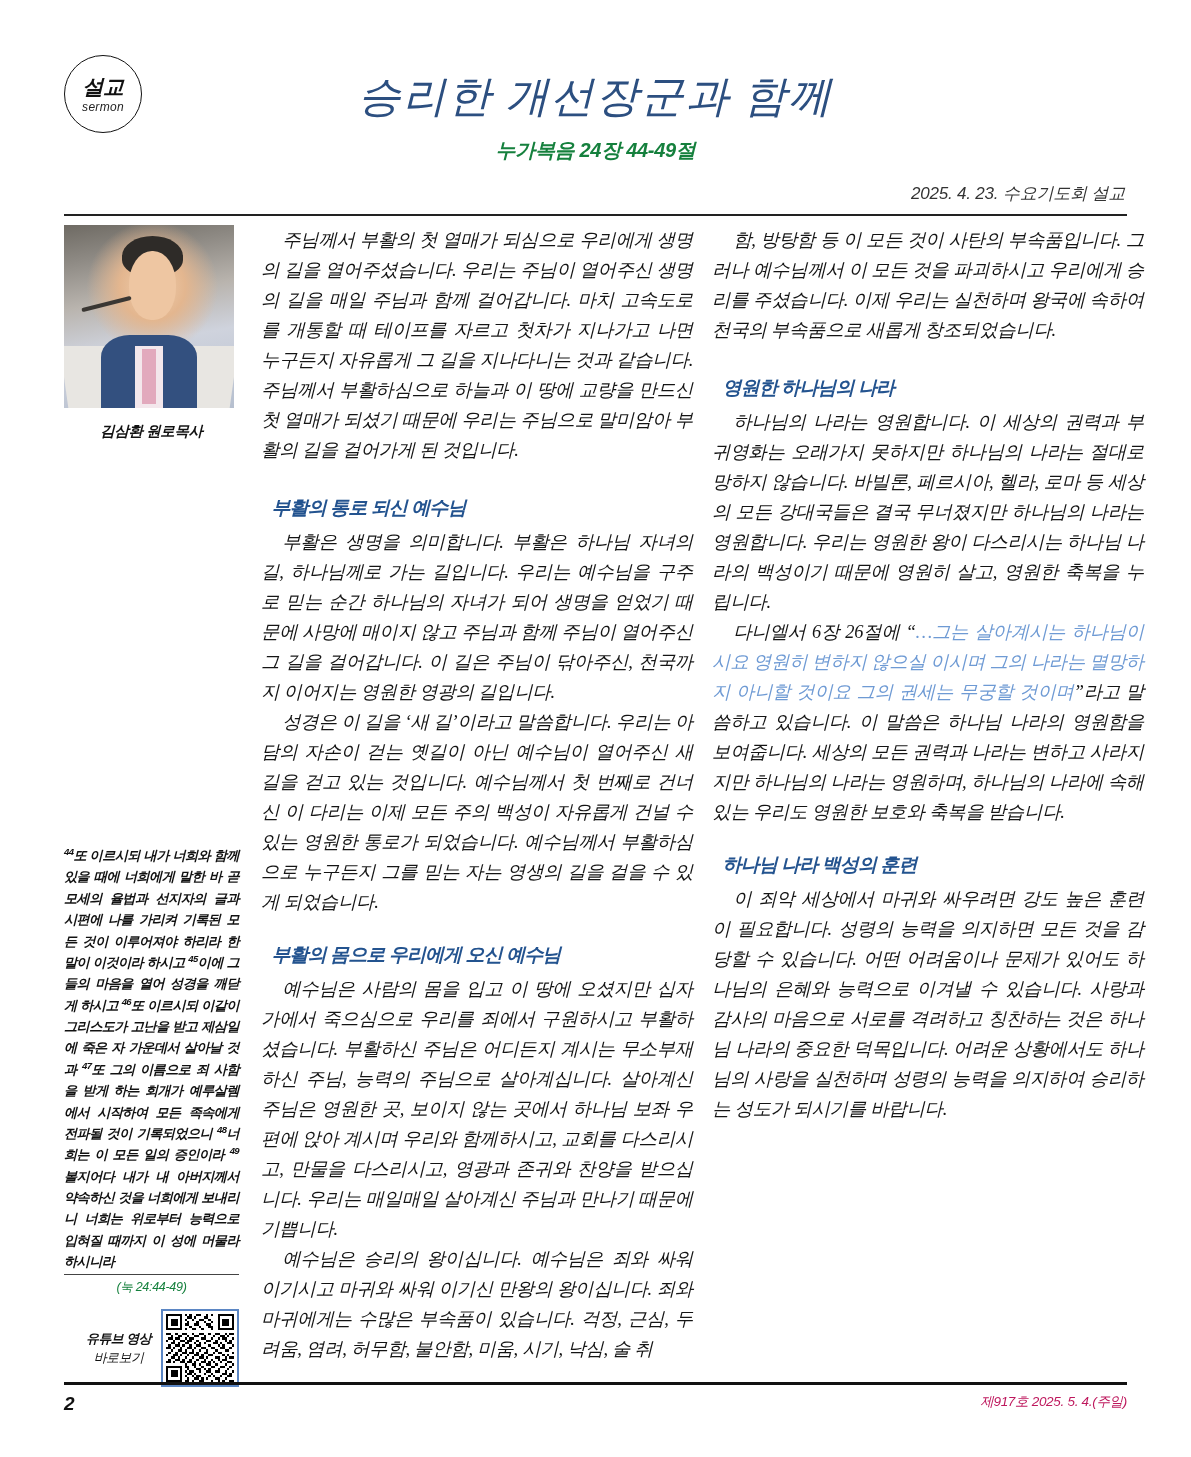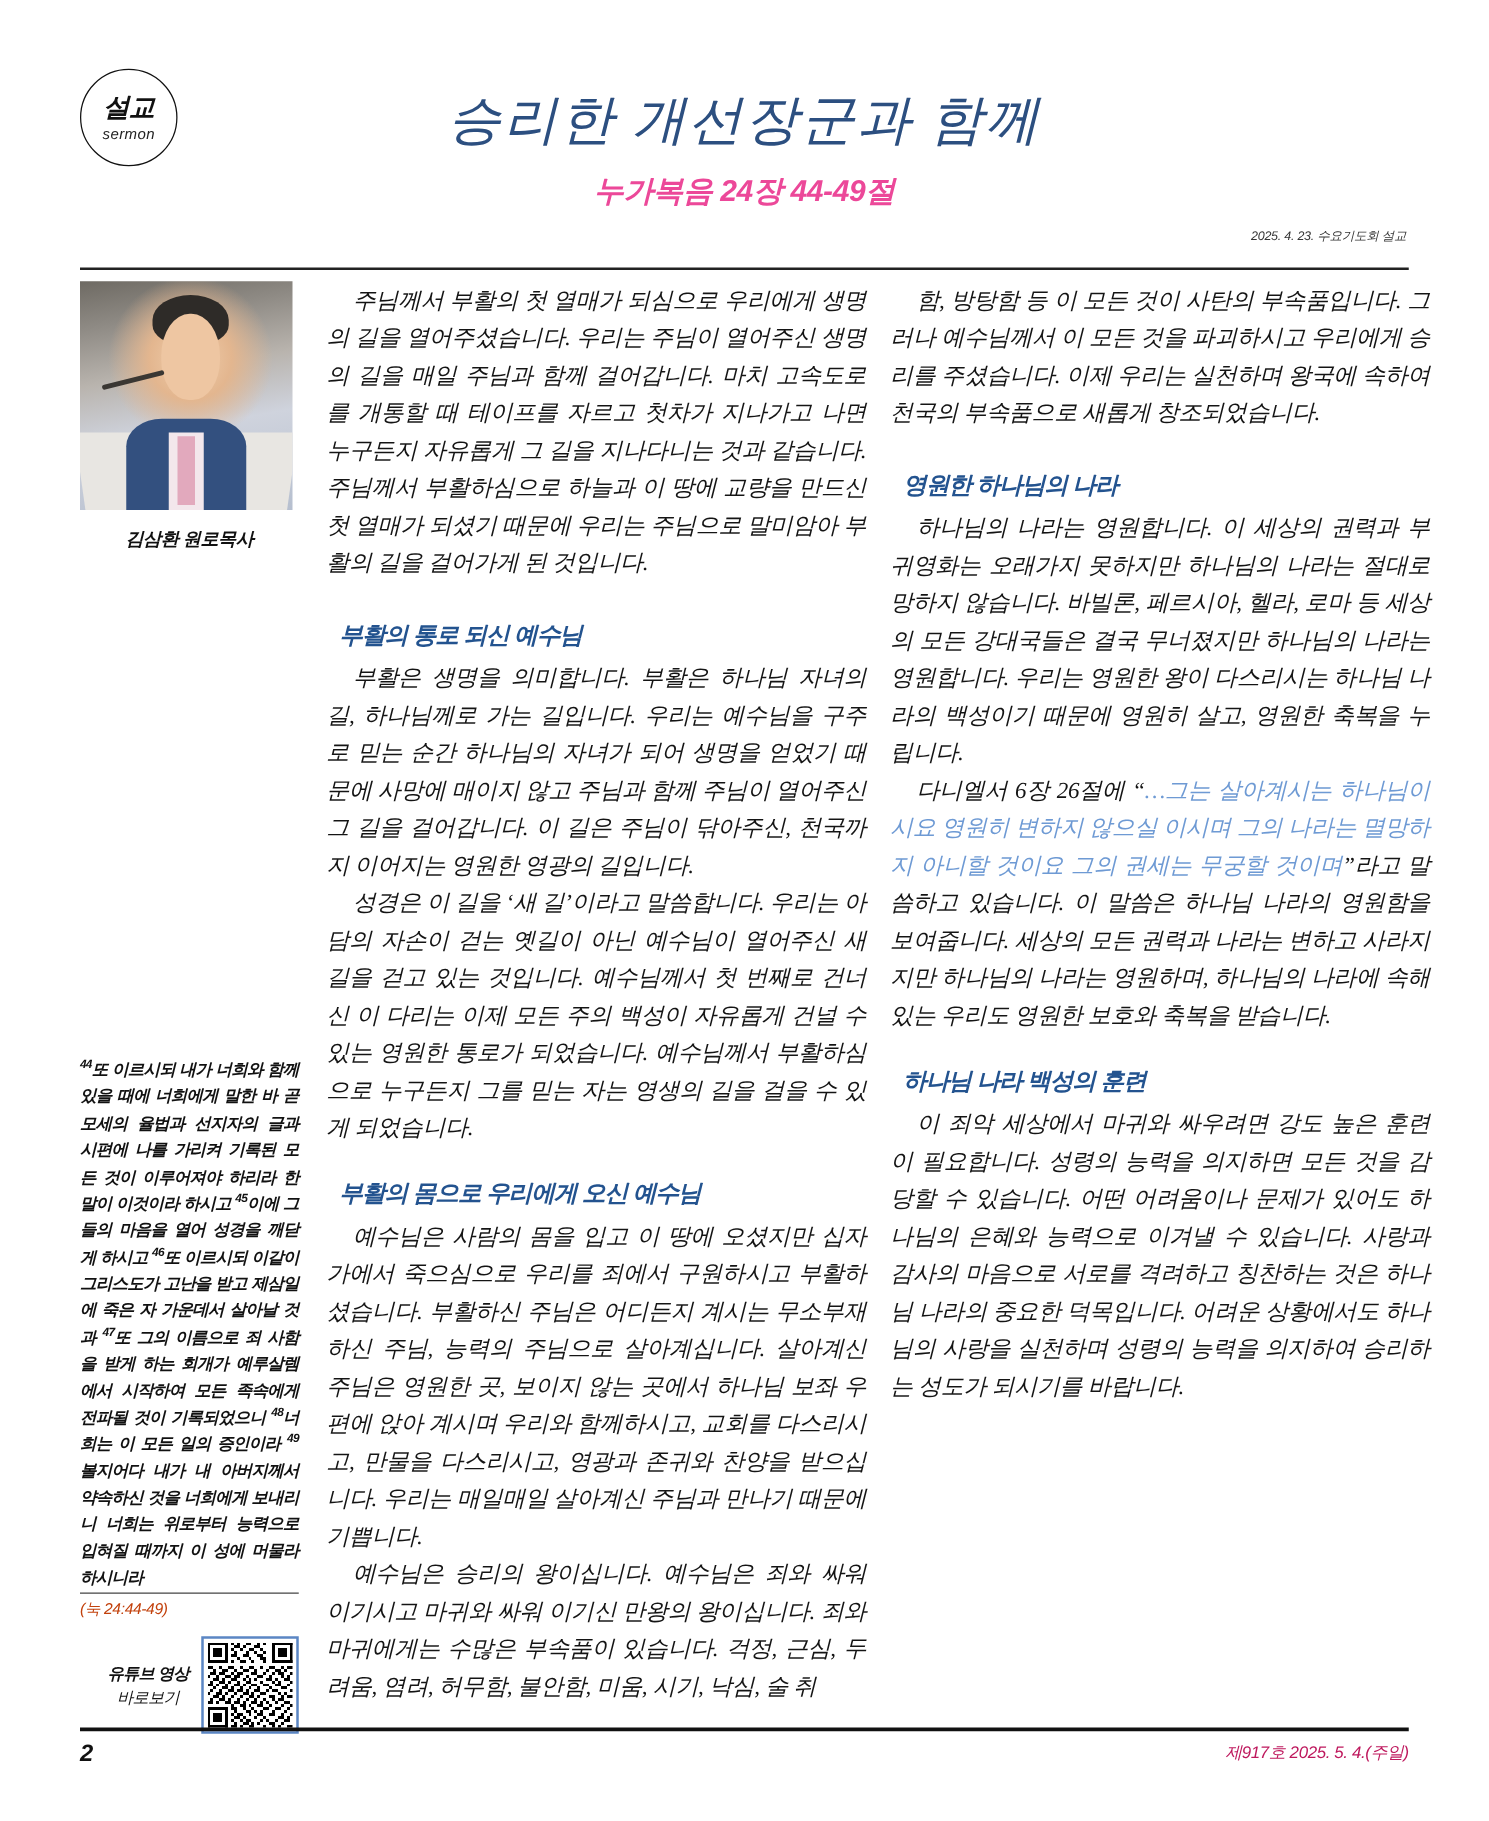--- a/index.html
+++ b/index.html
@@ -68,32 +68,32 @@
     font-family: "Liberation Serif", "DejaVu Serif", serif;
     font-size: 43px;
     font-weight: 400;
     color: #2c4f80;
     letter-spacing: 2px;
     line-height: 1.15;
     margin: 0;
   }
   .sub-title {
     font-family: "Liberation Sans", sans-serif;
-    font-size: 24px;
+    font-size: 20px;
     font-weight: 700;
-    color: #ec4899;
+    color: #15803d;
     margin: 16px 0 0 0;
     letter-spacing: -0.3px;
   }
   .dateline {
     position: absolute;
     right: 66px;
     top: 182px;
     font-family: "Liberation Sans", sans-serif;
-    font-size: 10px;
+    font-size: 17px;
     color: #333;
     letter-spacing: -0.2px;
     margin-left: 36px;
   }
   .rule-top {
     position: absolute;
     left: 64px;
     right: 64px;
     top: 214px;
     height: 1.5px;
@@ -233,25 +233,25 @@
     word-break: break-all;
   }
   .scripture sup {
     font-size: 9.5px;
     font-weight: 700;
     vertical-align: super;
     line-height: 0;
   }
   .scripture-ref {
     margin-top: 4px;
-    text-align: left;
+    text-align: center;
     font-family: "Liberation Sans", sans-serif;
     font-size: 12.5px;
     font-weight: 400;
-    color: #c2410c;
+    color: #15803d;
     letter-spacing: -0.3px;
   }
   .rail-rule {
     margin-top: 14px;
     height: 1px;
     background: #444;
   }
   .qr-block {
     margin-top: 24px;
     display: flex;

